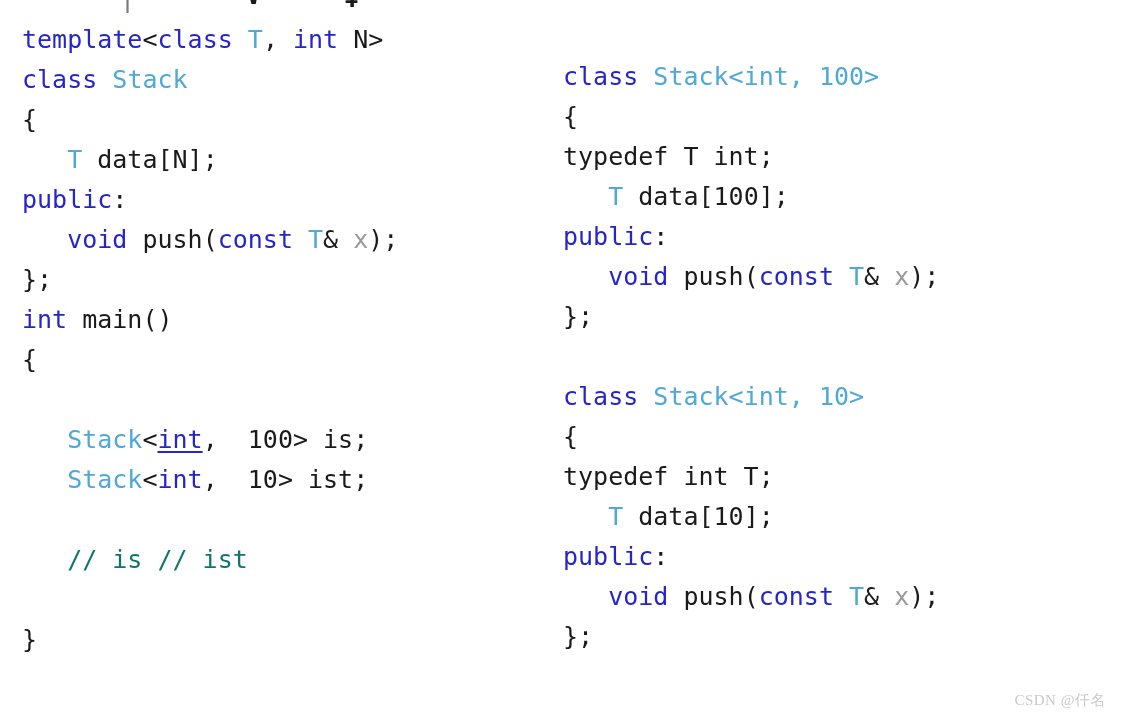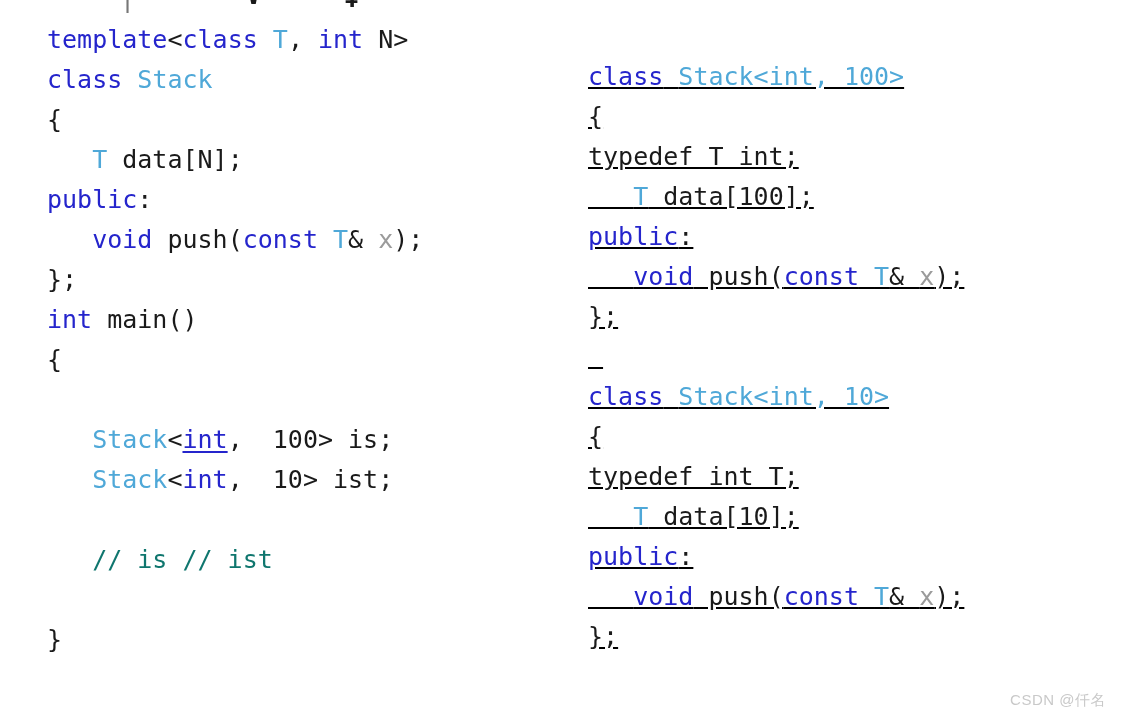--- a/index.html
+++ b/index.html
@@ -34,28 +34,26 @@
   .col-left {
     left: 22px;
     top: 20px;
     width: 520px;
   }
 
   .col-right {
     left: 563px;
     top: 57px;
     width: 520px;
-    text-decoration: underline;
   }
 
   .code-line {
     height: 40px;
     white-space: pre;
     display: block;
-    margin-left: 25px;
   }
 
   
   .tok-plain    { color: #1a1a1a; }
   .tok-keyword  { color: #2525cc; }
   .tok-type     { color: #4fa8d8; }
   .tok-comment  { color: #0f766e; }
   .tok-param    { color: #9b9b9b; }
   .tok-underline{ color: #2525cc; text-decoration: underline; text-underline-offset: 3px; text-decoration-thickness: 2px; }
 
@@ -78,21 +76,21 @@
   }
   .remnant-1 { left: 120px;  top: -14px; color: #777777; }
   .remnant-2 { left: 246px;  top: -17px; font-weight: bold; }
   .remnant-3 { left: 344px;  top: -18px; font-weight: bold; }
 
   
   .watermark {
     position: absolute;
     right: 16px;
     bottom: 12px;
-    font-family: Liberation Sans, sans-serif;
+    font-family: Liberation Serif, serif;
     font-size: 15px;
     color: #c9c9c9;
     letter-spacing: 0.5px;
     white-space: pre;
   }
 </style>
 </head>
 <body>
 
 <div class="code-surface">

